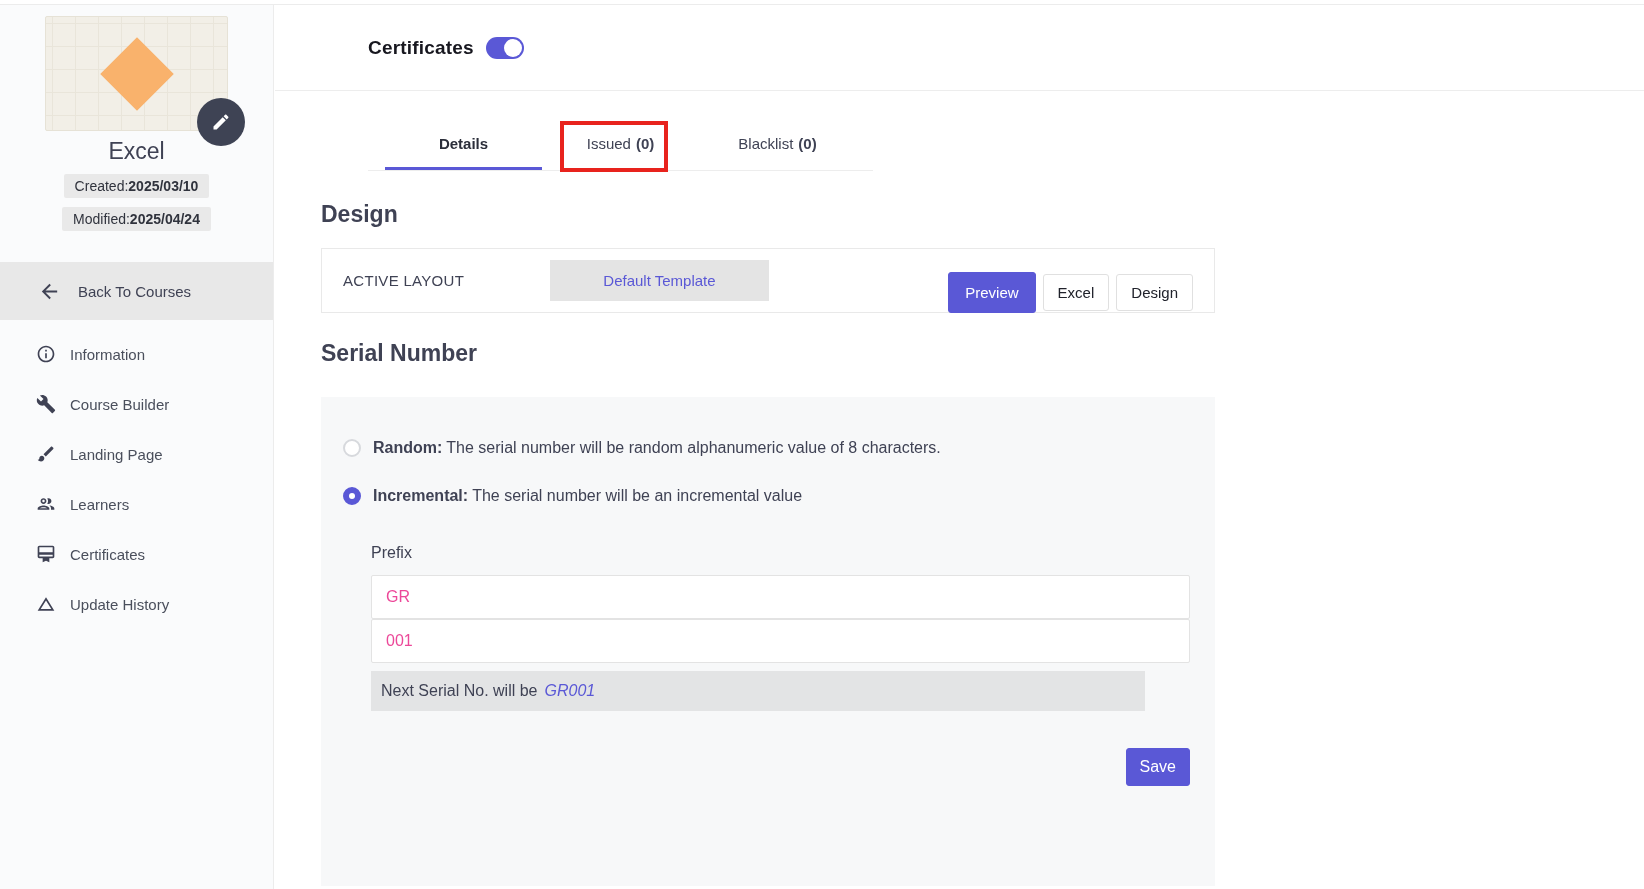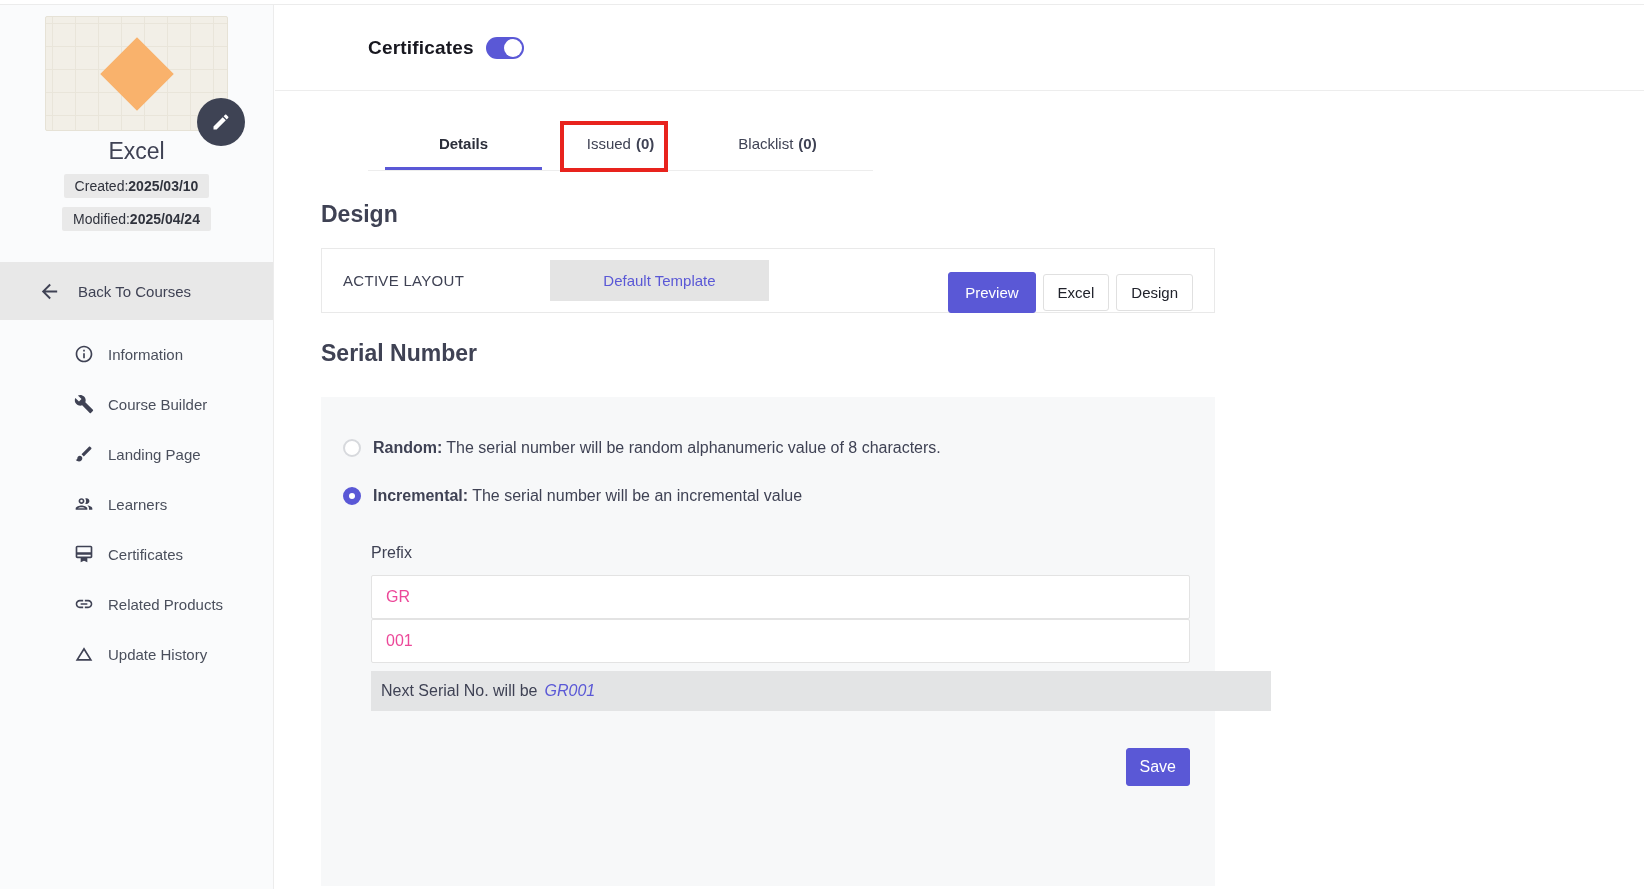--- a/index.html
+++ b/index.html
@@ -37,21 +37,21 @@
   .badge {
     width: fit-content; margin: 9px auto 0; background: #e9e9e9; border-radius: 2px;
     padding: 4px 11px; font-size: 14px; color: #30333d;
   }
   .badge b { font-weight: 700; }
   .back-row {
     margin-top: 31px; height: 58px; background: #e8e8e8; display: flex; align-items: center;
     gap: 17px; padding-left: 38px; font-size: 15px; color: #3f4254; cursor: pointer;
   }
   .back-row svg { width: 23px; height: 23px; fill: #3f4254; }
-  .nav { margin-top: 9px; padding-left: 38px; }
+  .nav { margin-top: 9px; }
   .nav-item {
     height: 50px; display: flex; align-items: center; gap: 14px; padding-left: 36px;
     font-size: 15px; color: #4a4f5c; cursor: pointer;
   }
   .nav-item svg { width: 20px; height: 20px; fill: #3f4254; flex: 0 0 auto; }
 
   
   .main { position: absolute; top: 5px; left: 275px; right: 0; bottom: 0; background: #ffffff; }
   .header-row { height: 86px; display: flex; align-items: center; padding-left: 93px; border-bottom: 1px solid #ededed; }
   .header-row h1 { font-size: 19px; font-weight: 700; color: #17171f; letter-spacing: .2px; }
@@ -99,21 +99,21 @@
   }
   .field-label { margin: 39px 0 13px 28px; font-size: 16px; color: #3f4254; }
   .field-label.second { margin-top: 22px; }
   .text-input {
     display: block; margin-left: 28px; width: 819px; height: 44px;
     border: 1px solid #e3e3e3; border-radius: 2px; background: #ffffff;
     padding: 0 14px; font-size: 16px; color: #ec4899;
     font-family: "Liberation Sans", sans-serif; outline: none;
   }
   .serial-bar {
-    margin: 8px 0 0 28px; width: 900px; height: 40px; background: #e3e4e5;
+    margin: 8px 0 0 28px; width: 774px; height: 40px; background: #e3e4e5;
     display: flex; align-items: center; padding: 0 10px; font-size: 16px; color: #3f4254;
   }
   .serial-bar i { font-style: italic; color: #5a58d6; margin-left: 7px; }
   .save-row { margin: 14px 0 0 28px; width: 819px; display: flex; justify-content: flex-end; }
   .btn.save { padding: 9px 13px; font-size: 16px; }
 
   .red-annotation {
     position: absolute; left: 560px; top: 121px; width: 108px; height: 51px;
     border: 4px solid #e8231d; z-index: 10; pointer-events: none;
   }
@@ -168,26 +168,20 @@
       <svg viewBox="0 0 24 24">
           <path d="M9 13.75c-2.34 0-7 1.17-7 3.5V19h14v-1.75c0-2.33-4.66-3.5-7-3.5zM4.34 17c.84-.58 2.87-1.25 4.66-1.25s3.82.67 4.66 1.25H4.34zM9 12c1.93 0 3.5-1.57 3.5-3.5S10.93 5 9 5 5.5 6.57 5.5 8.5 7.07 12 9 12zm0-5c.83 0 1.5.67 1.5 1.5S9.83 10 9 10s-1.5-.67-1.5-1.5S8.17 7 9 7zm7.04 6.81c1.16.84 1.96 1.96 1.96 3.44V19h4v-1.75c0-2.02-3.5-3.17-5.96-3.44zM15 12c1.93 0 3.5-1.57 3.5-3.5S16.93 5 15 5c-.54 0-1.04.13-1.5.35.63.89 1 1.98 1 3.15s-.37 2.26-1 3.15c.46.22.96.35 1.5.35z"></path>
         </svg>
       <span>Learners</span>
     </div>
     <div class="nav-item">
       <svg viewBox="0 0 24 24">
           <path d="M20 2H4c-1.11 0-2 .89-2 2v11c0 1.11.89 2 2 2h4v5l4-2 4 2v-5h4c1.11 0 2-.89 2-2V4c0-1.11-.89-2-2-2zm0 13H4v-2h16v2zm0-5H4V4h16v6z"></path>
         </svg>
       <span>Certificates</span>
-    </div>
-    <div class="nav-item">
-      <svg viewBox="0 0 24 24">
-          <path d="M3.9 12c0-1.71 1.39-3.1 3.1-3.1h4V7H7c-2.76 0-5 2.24-5 5s2.24 5 5 5h4v-1.9H7c-1.71 0-3.1-1.39-3.1-3.1zM8 13h8v-2H8v2zm9-6h-4v1.9h4c1.71 0 3.1 1.39 3.1 3.1s-1.39 3.1-3.1 3.1h-4V17h4c2.76 0 5-2.24 5-5s-2.24-5-5-5z"></path>
-        </svg>
-      <span>Related Products</span>
     </div>
     <div class="nav-item">
       <svg viewBox="0 0 24 24">
           <path d="M12 7.77L18.39 18H5.61L12 7.77M12 4L2 20h20L12 4z"></path>
         </svg>
       <span>Update History</span>
     </div>
   </nav>
 </aside>
 

